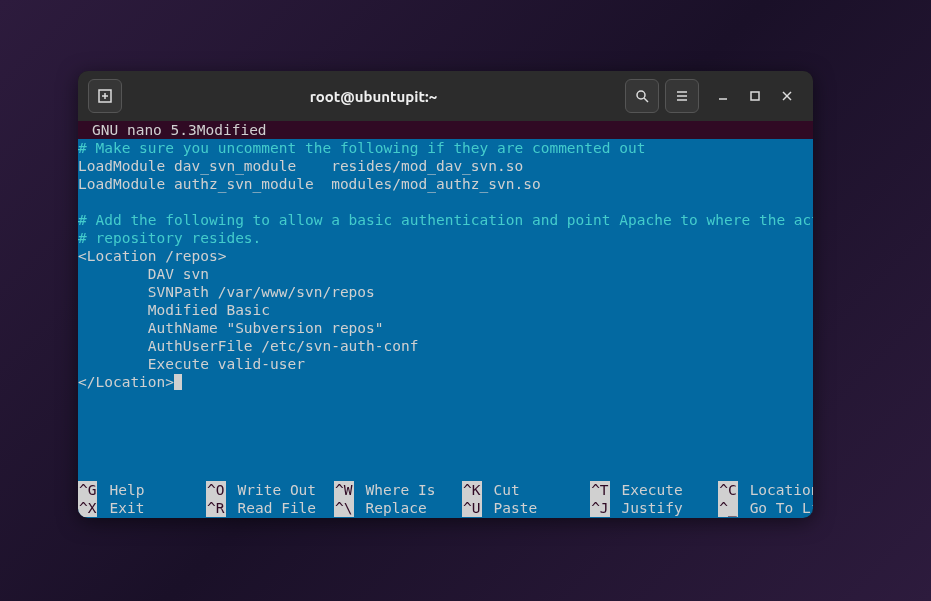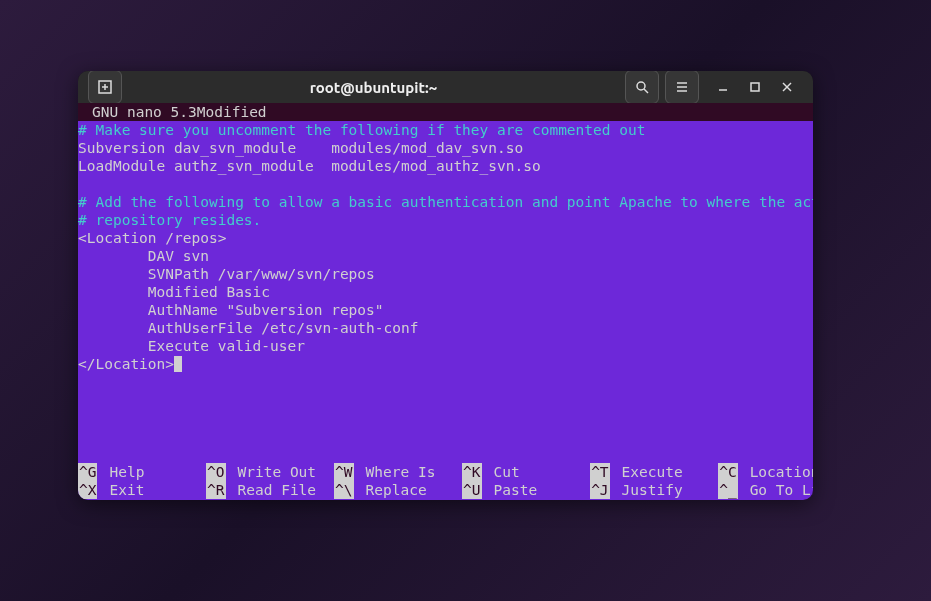--- a/index.html
+++ b/index.html
@@ -14,21 +14,21 @@
       position: absolute;
       left: 78px;
       top: 71px;
       width: 735px;
       background: #1a1a1a;
       border-radius: 10px;
       overflow: hidden;
       box-shadow: 0 4px 20px rgba(0,0,0,0.5);
     }
     .titlebar {
-      height: 32px;
+      height: 50px;
       background: #2c2c2c;
       display: flex;
       align-items: center;
       padding: 0 10px;
       gap: 6px;
     }
     .tb-btn {
       width: 34px;
       height: 34px;
       border-radius: 6px;
@@ -59,21 +59,21 @@
     .wc-btn {
       width: 20px;
       height: 20px;
       display: flex;
       align-items: center;
       justify-content: center;
       color: #e0e0e0;
       font-size: 12px;
     }
     .terminal-body {
-      background: #6d28d9;
+      background: #0369a1;
       padding: 0;
       min-height: 397px;
       position: relative;
       display: flex;
     }
     .term-content {
       flex: 1;
       font-size: 14.5px;
       line-height: 18px;
     }
@@ -181,21 +181,21 @@
     </div>
   </div>
 
   <div class="terminal-body">
     <div class="term-content">
       <div class="header-line">
         <span class="left">GNU nano 5.3</span>
         <span class="right">Modified</span>
       </div>
       <div class="file-content"><span class="comment"># Make sure you uncomment the following if they are commented out</span>
-<span>Subversion dav_svn_module    modules/mod_dav_svn.so</span>
+<span>LoadModule dav_svn_module    resides/mod_dav_svn.so</span>
 <span>LoadModule authz_svn_module  modules/mod_authz_svn.so</span>
 <span></span>
 <span class="comment"># Add the following to allow a basic authentication and point Apache to where the actual</span>
 <span class="comment"># repository resides.</span>
 <span>&lt;Location /repos&gt;</span>
 <span>        DAV svn</span>
 <span>        SVNPath /var/www/svn/repos</span>
 <span>        Modified Basic</span>
 <span>        AuthName "Subversion repos"</span>
 <span>        AuthUserFile /etc/svn-auth-conf</span>

